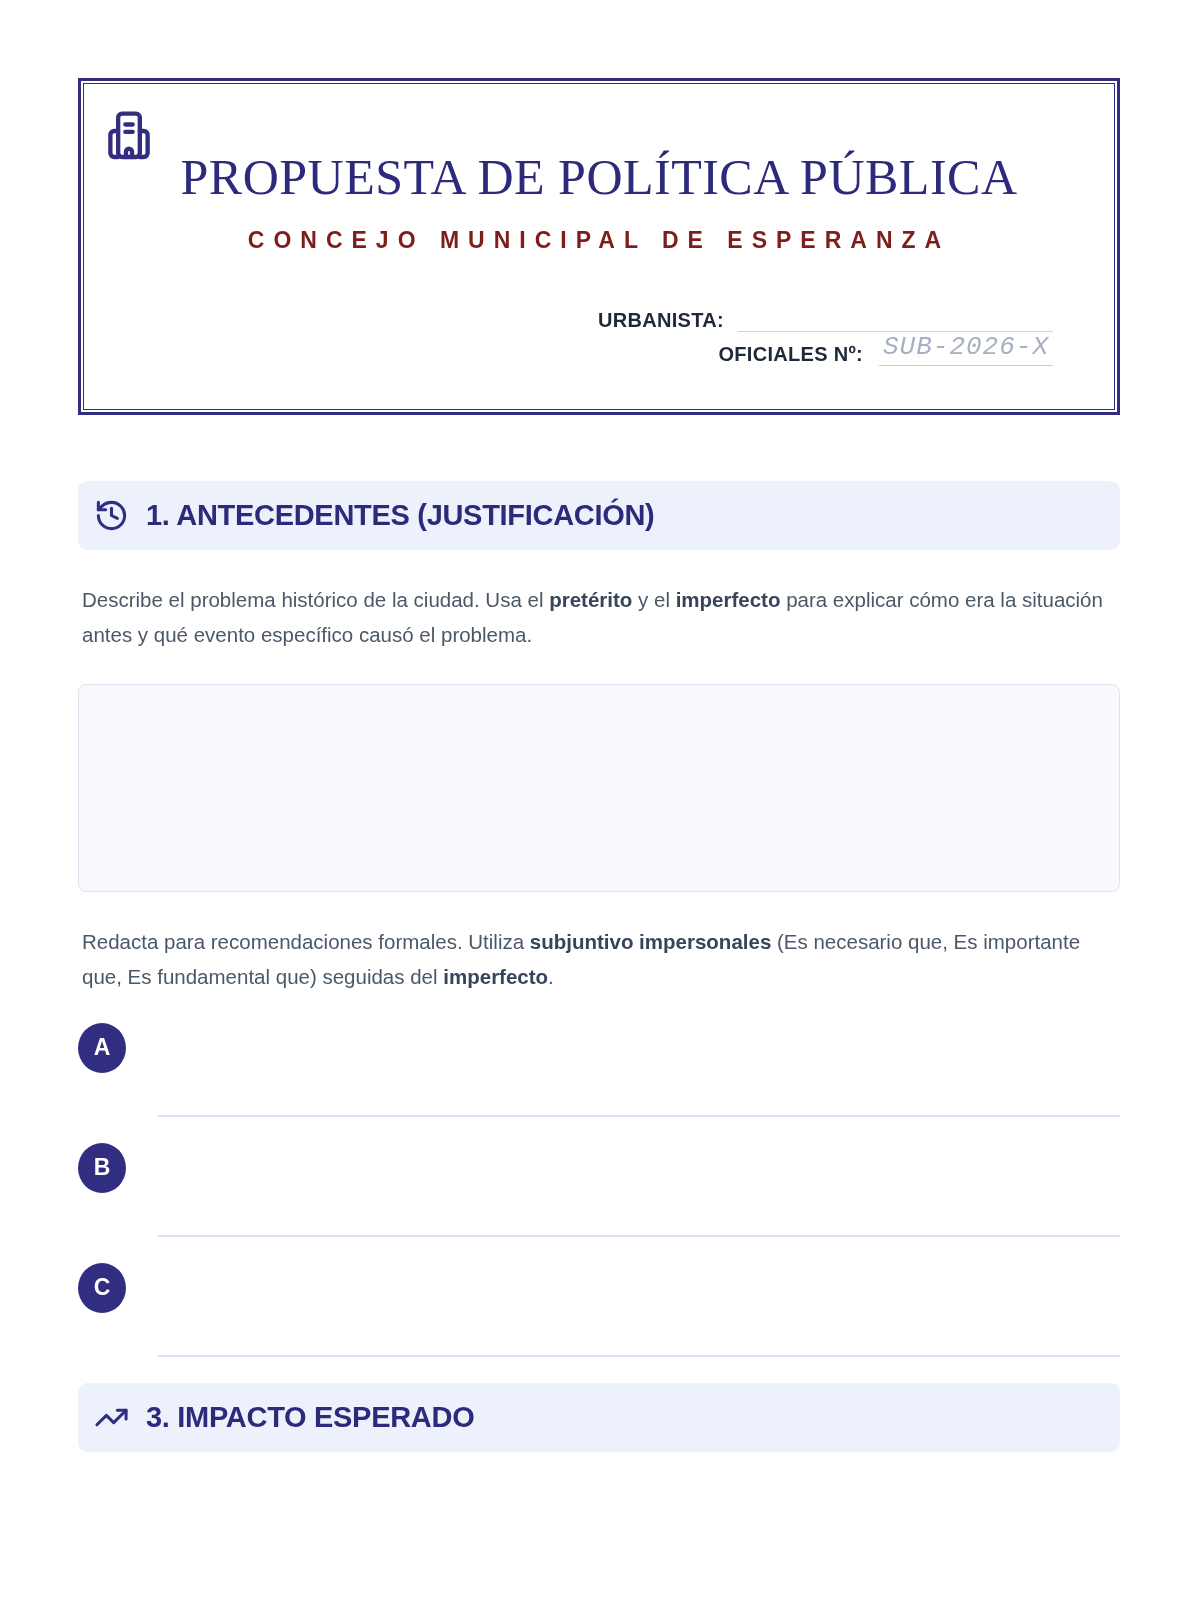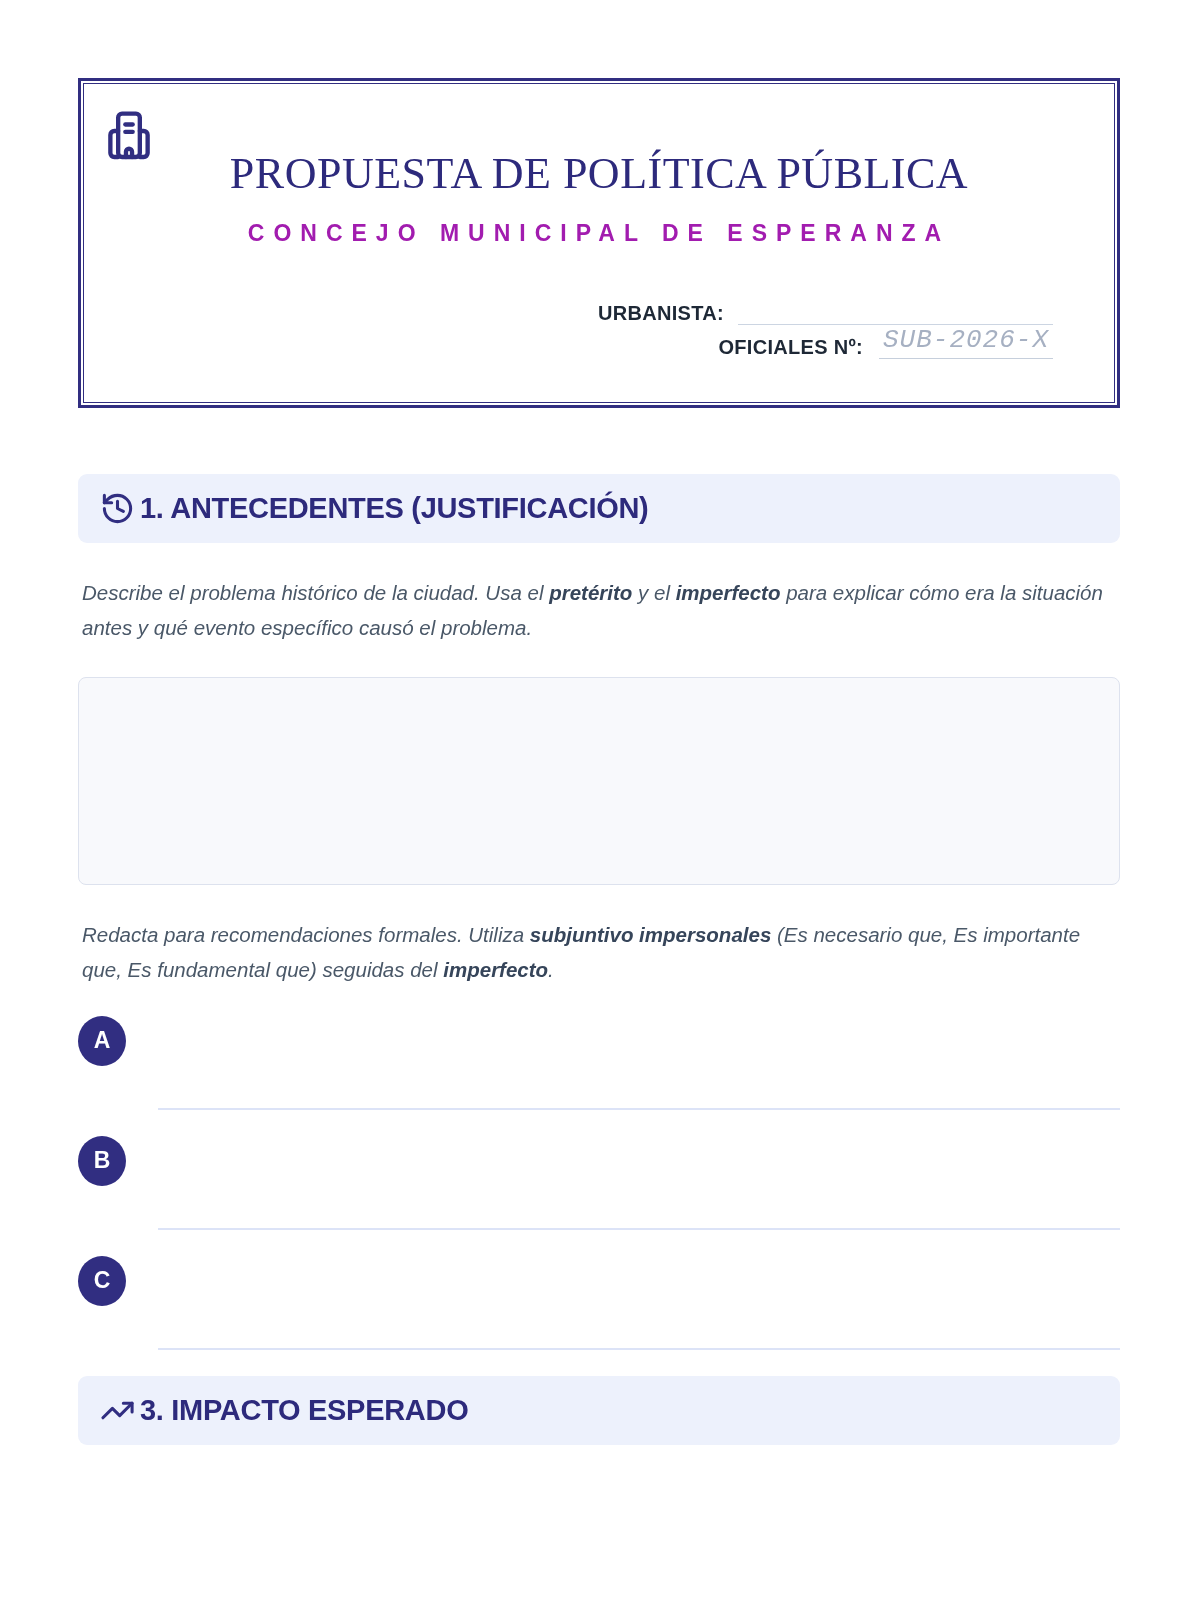--- a/index.html
+++ b/index.html
@@ -22,27 +22,27 @@
     content:""; position:absolute; inset:2px;
     border:1.5px solid #312e81; pointer-events:none;
   }
   .logo {
     position:absolute; left:22px; top:24px;
     width:52px; height:70px; color:#312e81;
   }
   .doc-title {
     margin-top:38px;
     font-family:"Liberation Serif", serif;
-    font-size:44px; font-weight:500; letter-spacing:0.5px;
+    font-size:50px; font-weight:500; letter-spacing:0.5px;
     color:#2d2a7c; line-height:1.15;
   }
   .doc-subtitle {
     margin-top:20px;
     font-size:23px; font-weight:bold; letter-spacing:9px;
-    color:#a21caf;
+    color:#7f1d1d;
   }
   .fields-row {
     margin-top:52px; padding:0 4px 0 4px;
     display:flex; justify-content:space-between; align-items:flex-end;
     text-align:left;
     flex-direction:column;
   }
   .field-group { display:flex; align-items:flex-end; }
   .field-label { font-size:20px; font-weight:bold; color:#1e2836; letter-spacing:0.3px; white-space:nowrap; }
   .blank-line {
@@ -53,32 +53,32 @@
     display:inline-block; min-width:162px; margin-left:16px; padding:0 4px 3px 4px;
     border-bottom:1.5px solid #c6cfdc;
     font-family:"Liberation Mono", monospace; font-style:italic;
     font-size:26px; letter-spacing:1px; color:#a6b0c2; text-align:center;
   }
 
   
   .section-band {
     margin-top:66px;
     background:#edf1fc; border-radius:9px;
-    padding:17px 22px;
-    display:flex; align-items:center; gap:5px;
+    padding:17px 16px;
+    display:flex; align-items:center; gap:17px;
   }
   .section-band svg { width:35px; height:35px; color:#312e81; flex:0 0 auto; }
   .section-title {
     font-size:29px; font-weight:bold; color:#2d2a7c; letter-spacing:-0.3px;
   }
 
   
   .instruction {
     margin:32px 4px 0 4px; max-width:1022px;
-    font-style:italic; font-size:20.5px; line-height:1.72; color:#4a5868;
+    font-size:20.5px; line-height:1.72; color:#4a5868;
   }
   .instruction b { color:#36455a; }
 
   
   .response-box {
     margin-top:32px; height:208px; width:100%;
     background:#f8f9fc; border:1.5px solid #dde2ee; border-radius:8px;
   }
 
   

